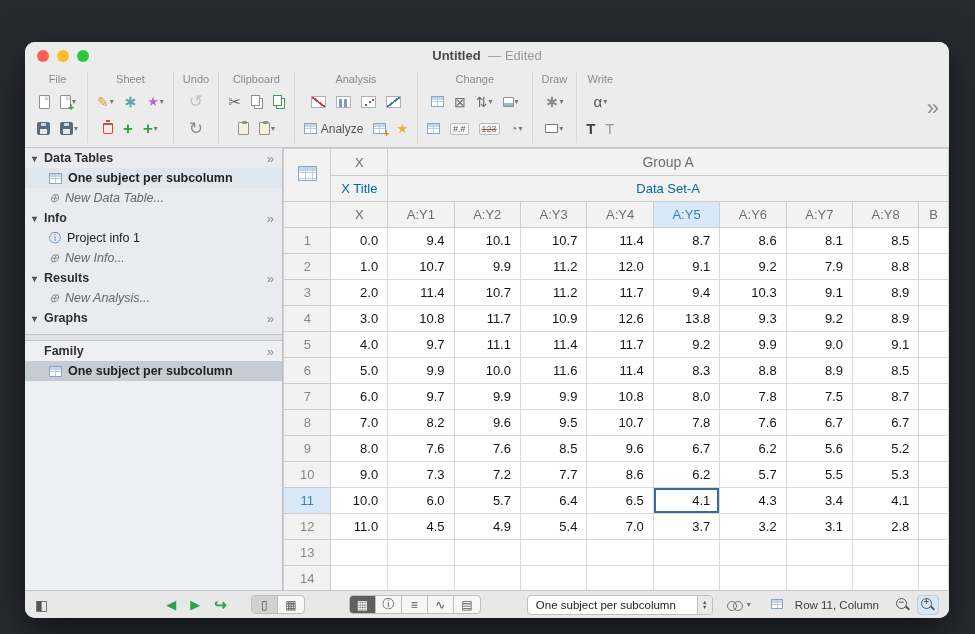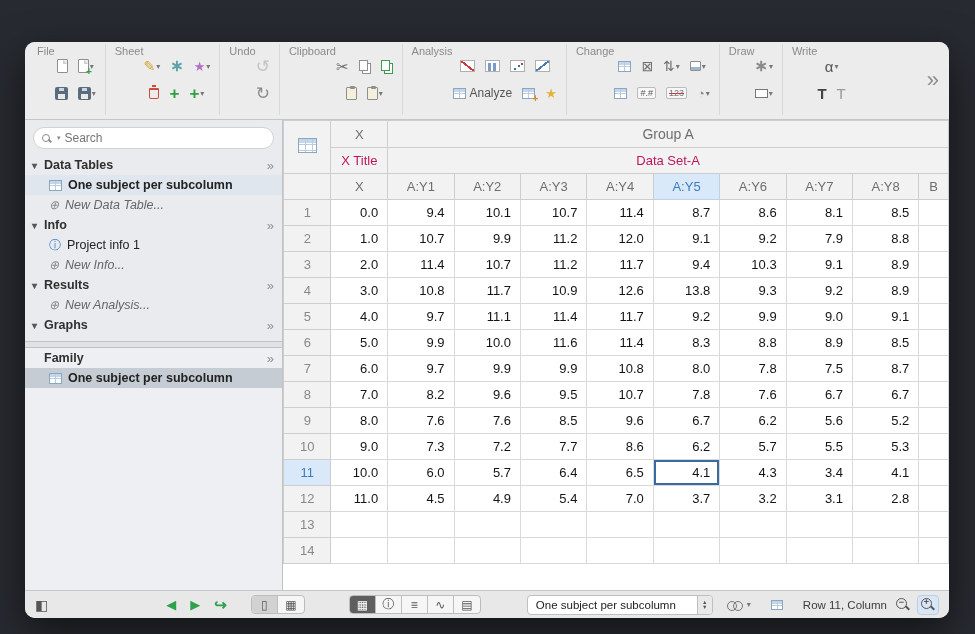--- a/index.html
+++ b/index.html
@@ -15,21 +15,21 @@
   .lights { position:absolute; left:12px; top:8px; display:flex; gap:8px; }
   .light { width:12px; height:12px; border-radius:50%; }
   .light.r { background:#ff5f57; } .light.y { background:#febc2e; } .light.g { background:#28c840; }
   .wtitle { position:absolute; left:0; right:0; top:6px; text-align:center; font-size:13px; color:#3a3a3a; }
   .wtitle .tmain { font-weight:bold; color:#4a4a4a; }
   .wtitle .tstate { color:#9a9a9a; margin-left:4px; }
 
   
   .toolbar { height:78px; flex:0 0 auto; background:#ececec; border-bottom:1px solid #c6c6c6;
     display:flex; align-items:stretch; padding:2px 10px 4px 10px; }
-  .tgroup { display:flex; flex-direction:row; padding:0 9px; border-right:1px solid #d8d8d8; }
+  .tgroup { display:flex; flex-direction:column; padding:0 9px; border-right:1px solid #d8d8d8; }
   .tgroup:first-child { padding-left:2px; }
   .glabel { font-size:11px; color:#8a8a8a; text-align:center; height:15px; line-height:15px; }
   .grows { display:flex; flex-direction:column; gap:5px; flex:1; justify-content:center; }
   .trow { display:flex; align-items:center; justify-content:center; gap:10px; height:22px; }
   .tbtn { display:inline-flex; align-items:center; gap:1px; cursor:default; }
   .crt { font-size:8px; color:#777; }
   .gi { line-height:1; }
   .undo1 { font-size:17px; color:#c2c2c2; }
   .undo2 { font-size:17px; color:#8a8a8a; }
   .cut { font-size:15px; color:#6f6f6f; }
@@ -120,21 +120,21 @@
 
   
   .main { flex:1; min-width:0; background:#fff; display:flex; flex-direction:column; overflow:hidden; }
   .grid-wrap { flex:1; overflow:hidden; position:relative; }
   table.grid { border-collapse:collapse; table-layout:fixed; }
   .grid th, .grid td { border:1px solid #d9d9d9; font-weight:normal; font-size:13px; overflow:hidden; white-space:nowrap; }
   .grid thead th { background:#f2f2f2; color:#6e6e6e; border-color:#cdcdcd; }
   .grid .h1 th { height:27px; }
   .grid .h2 th, .grid .h3 th { height:26px; }
   .grid th.groupA { font-size:14px; }
-  .grid th.dim { color:#be185d; }
+  .grid th.dim { color:#0369a1; }
   .grid th.corner, .grid th.corner2 { background:#f2f2f2; }
   .grid th.hl { background:#d9e9fa; color:#3c7dc0; border-color:#bcd2e6; }
   .grid tbody tr { height:26px; }
   .grid td.rownum { background:#f2f2f2; color:#888; text-align:center; border-color:#cdcdcd; }
   .grid td.rownum.hl { background:#d9e9fa; color:#3c7dc0; }
   .grid td.cell { text-align:right; padding-right:9px; color:#141414; background:#fff; }
   .grid td.cell.sel { box-shadow:inset 0 0 0 2px #3a6b9e; }
 
   
   .statusbar { height:28px; flex:0 0 auto; background:#e8e8e8; border-top:1px solid #c6c6c6;
@@ -150,30 +150,41 @@
   .seg > .sbtn.on { background:#d2d2d2; }
   .seg > .sbtn.ondark { background:#5f5f5f; color:#fff; }
   .seg1 { margin-left:24px; } .seg2 { margin-left:44px; }
   .picker { margin-left:46px; display:flex; align-items:center; height:20px; background:#fff;
     border:1px solid #bfbfbf; border-radius:4px; width:186px; overflow:hidden; }
   .picker .pval { padding-left:8px; flex:1; font-size:11.5px; color:#222; white-space:nowrap; overflow:hidden; }
   .picker .stepper { width:15px; height:100%; background:#e9e9e9; border-left:1px solid #bfbfbf;
     display:flex; flex-direction:column; align-items:center; justify-content:center; color:#555; }
   .picker .stepper span { font-size:5.5px; line-height:5px; }
   .linkgrp { margin-left:14px; display:flex; align-items:center; gap:2px; }
-  .posgrp { margin-left:20px; display:flex; align-items:center; gap:20px; }
+  .posgrp { margin-left:20px; display:flex; gap:12px; }
   .posgrp .i-grid { width:12px; height:10px; }
   .zoomgrp { margin-left:auto; display:flex; align-items:center; gap:6px; }
   .zoomin { background:#d8e6f5; border:1px solid #b9cfe4; border-radius:4px; padding:1px 2px; }
 </style>
 </head>
 <body>
 
 <div class="window">
 
+  <div class="titlebar">
+    <div class="lights">
+      <span class="light r"></span>
+      <span class="light y"></span>
+      <span class="light g"></span>
+    </div>
+    <div class="wtitle">
+      <span class="tmain">Untitled</span>
+      <span class="tstate">— Edited</span>
+    </div>
+  </div>
 
   <div class="toolbar">
 
     <div class="tgroup">
       <div class="glabel">File</div>
       <div class="grows">
         <div class="trow">
           <span class="tbtn">
               <span class="i-doc"></span>
             </span>
@@ -374,25 +385,20 @@
         </div>
       </div>
     </div>
 
     <span class="overflow">»</span>
   </div>
 
   <div class="content">
 
     <div class="sidebar">
-      <div class="searchwrap">
-        <span class="mag-s"></span>
-        <span class="scrt">▾</span>
-        <input type="text" placeholder="Search" style="">
-      </div>
 
       <div class="sb-head">
         <span class="disc">▾</span>
         <span>Data Tables</span>
         <span class="more">»</span>
       </div>
       <div class="sb-item band bold">
         <span class="i-grid"></span>
         <span>One subject per subcolumn</span>
       </div>

